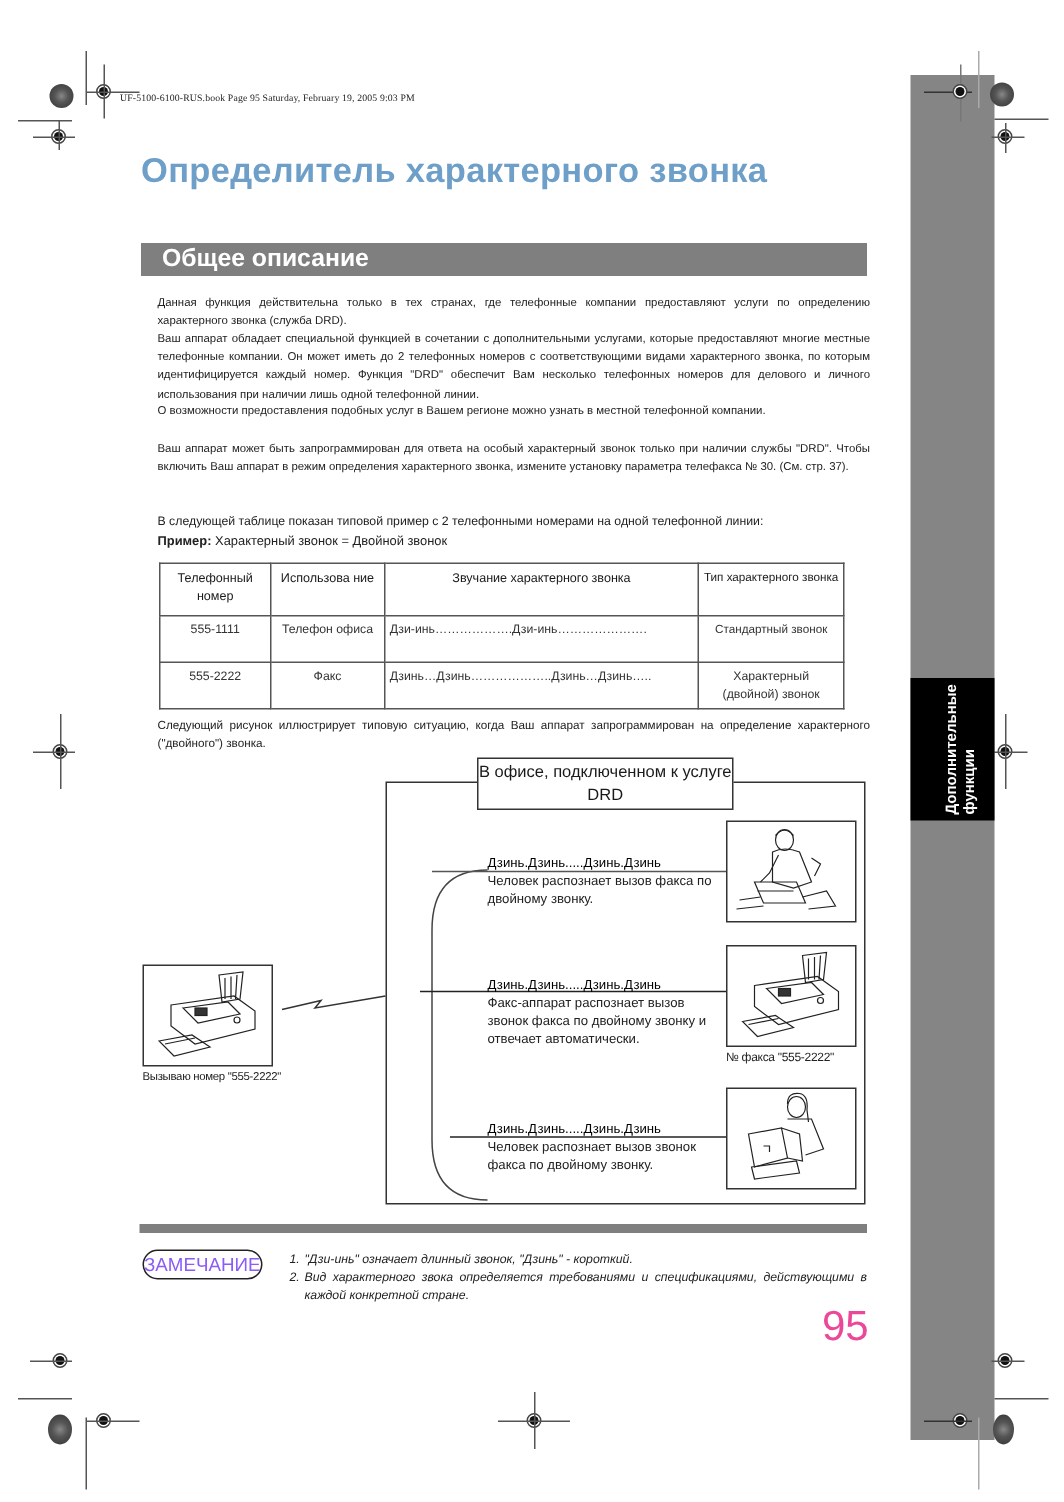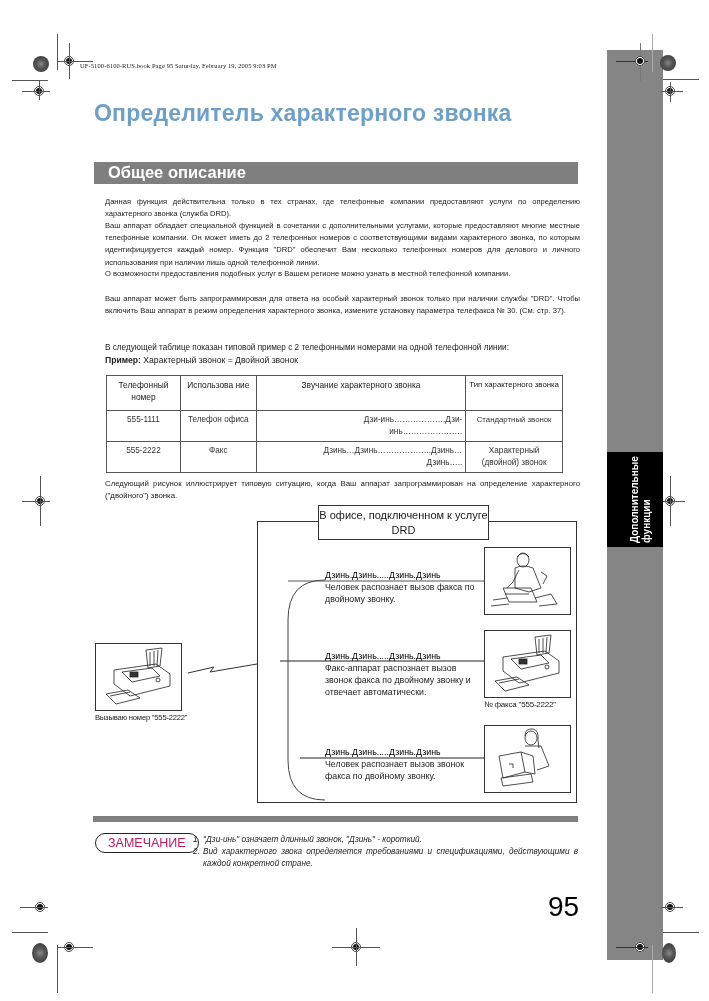--- a/index.html
+++ b/index.html
@@ -21,34 +21,34 @@
   .sidebar-tab { left:607px; top:452px; width:56px; height:95px; background:#000; }
   .sidebar-tab-text { position:absolute; left:0; top:0; width:95px; height:56px; transform-origin:0 0; transform:translate(6px,95px) rotate(-90deg); color:#fff; font-size:10px; font-weight:bold; line-height:12px; display:flex; flex-direction:column; justify-content:center; padding-left:4px; box-sizing:border-box; }
   .page-title { left:94px; top:100px; font-size:23px; font-weight:bold; color:#6e9fc8; white-space:nowrap; letter-spacing:0.2px; }
   .section-bar { left:94px; top:162px; width:484px; height:22px; background:#7f7f7f; }
   .section-title { position:absolute; left:14px; top:1px; font-size:16.5px; font-weight:bold; color:#fff; }
   .para { position:absolute; left:105px; width:475px; font-size:7.6px; line-height:12.2px; color:#222; text-align:justify; }
   .table { left:106px; top:375px; width:457px; border-collapse:collapse; font-size:8.2px; }
   .table th, .table td { border:1px solid #555; padding:3px 3px; vertical-align:top; text-align:center; }
   .table th { font-weight:normal; font-size:8.4px; line-height:12px; }
   .table td { line-height:12px; color:#333; }
-  .table td.left { text-align:right;padding-left:36px; }
+  .table td.left { text-align:left; }
   .diagram-box { left:257px; top:521px; width:320px; height:282px; border:1.5px solid #333; box-sizing:border-box; }
   .caption-box { left:318px; top:505px; width:171px; height:35px; border:1.5px solid #333; background:#fff; box-sizing:border-box; font-size:11px; text-align:center; line-height:15px; padding-top:2px; }
   .scenario-text { position:absolute; font-size:8.8px; line-height:12px; color:#222; }
   .scenario-text .lead { color:#000; }
   .pic { position:absolute; border:1.5px solid #333; background:#fff; box-sizing:border-box; }
   .pic-caption { position:absolute; font-size:8px; color:#222; white-space:nowrap; letter-spacing:-0.2px; }
   .divider-bar { left:93px; top:816px; width:485px; height:6px; background:#7f7f7f; }
-  .note-label { left:95px; top:833px; height:18px; border:1px solid #222; border-radius:10px; font-size:12.5px; padding:0 12px; line-height:18px; color:#be185d; }
+  .note-label { left:95px; top:833px; height:18px; border:1px solid #222; border-radius:10px; font-size:12.5px; padding:0 0; line-height:18px; color:#8b5cf6; }
   .note-items { left:193px; top:834px; width:385px; font-size:8.2px; font-style:italic; line-height:11.8px; color:#222; }
   .note-items .item { display:flex; }
   .note-items .num { width:10px; flex:none; }
   .note-items .txt { flex:1; text-align:justify; text-align-last:left; }
-  .page-number { left:548px; top:868px; font-size:28px; color:#000000;margin-top:23px; }
+  .page-number { left:548px; top:868px; font-size:28px; color:#ec4899; }
 </style>
 </head>
 <body>
 
 <div class="abs">
   <div class="disc" style="left:33px;top:56px;"></div>
   <div class="vline" style="left:57px;top:34px;height:36px;"></div>
   <div class="hline" style="left:12px;top:80px;width:36px;"></div>
   <div class="reg" style="left:62px;top:54px;">
       <div class="ring"></div>

